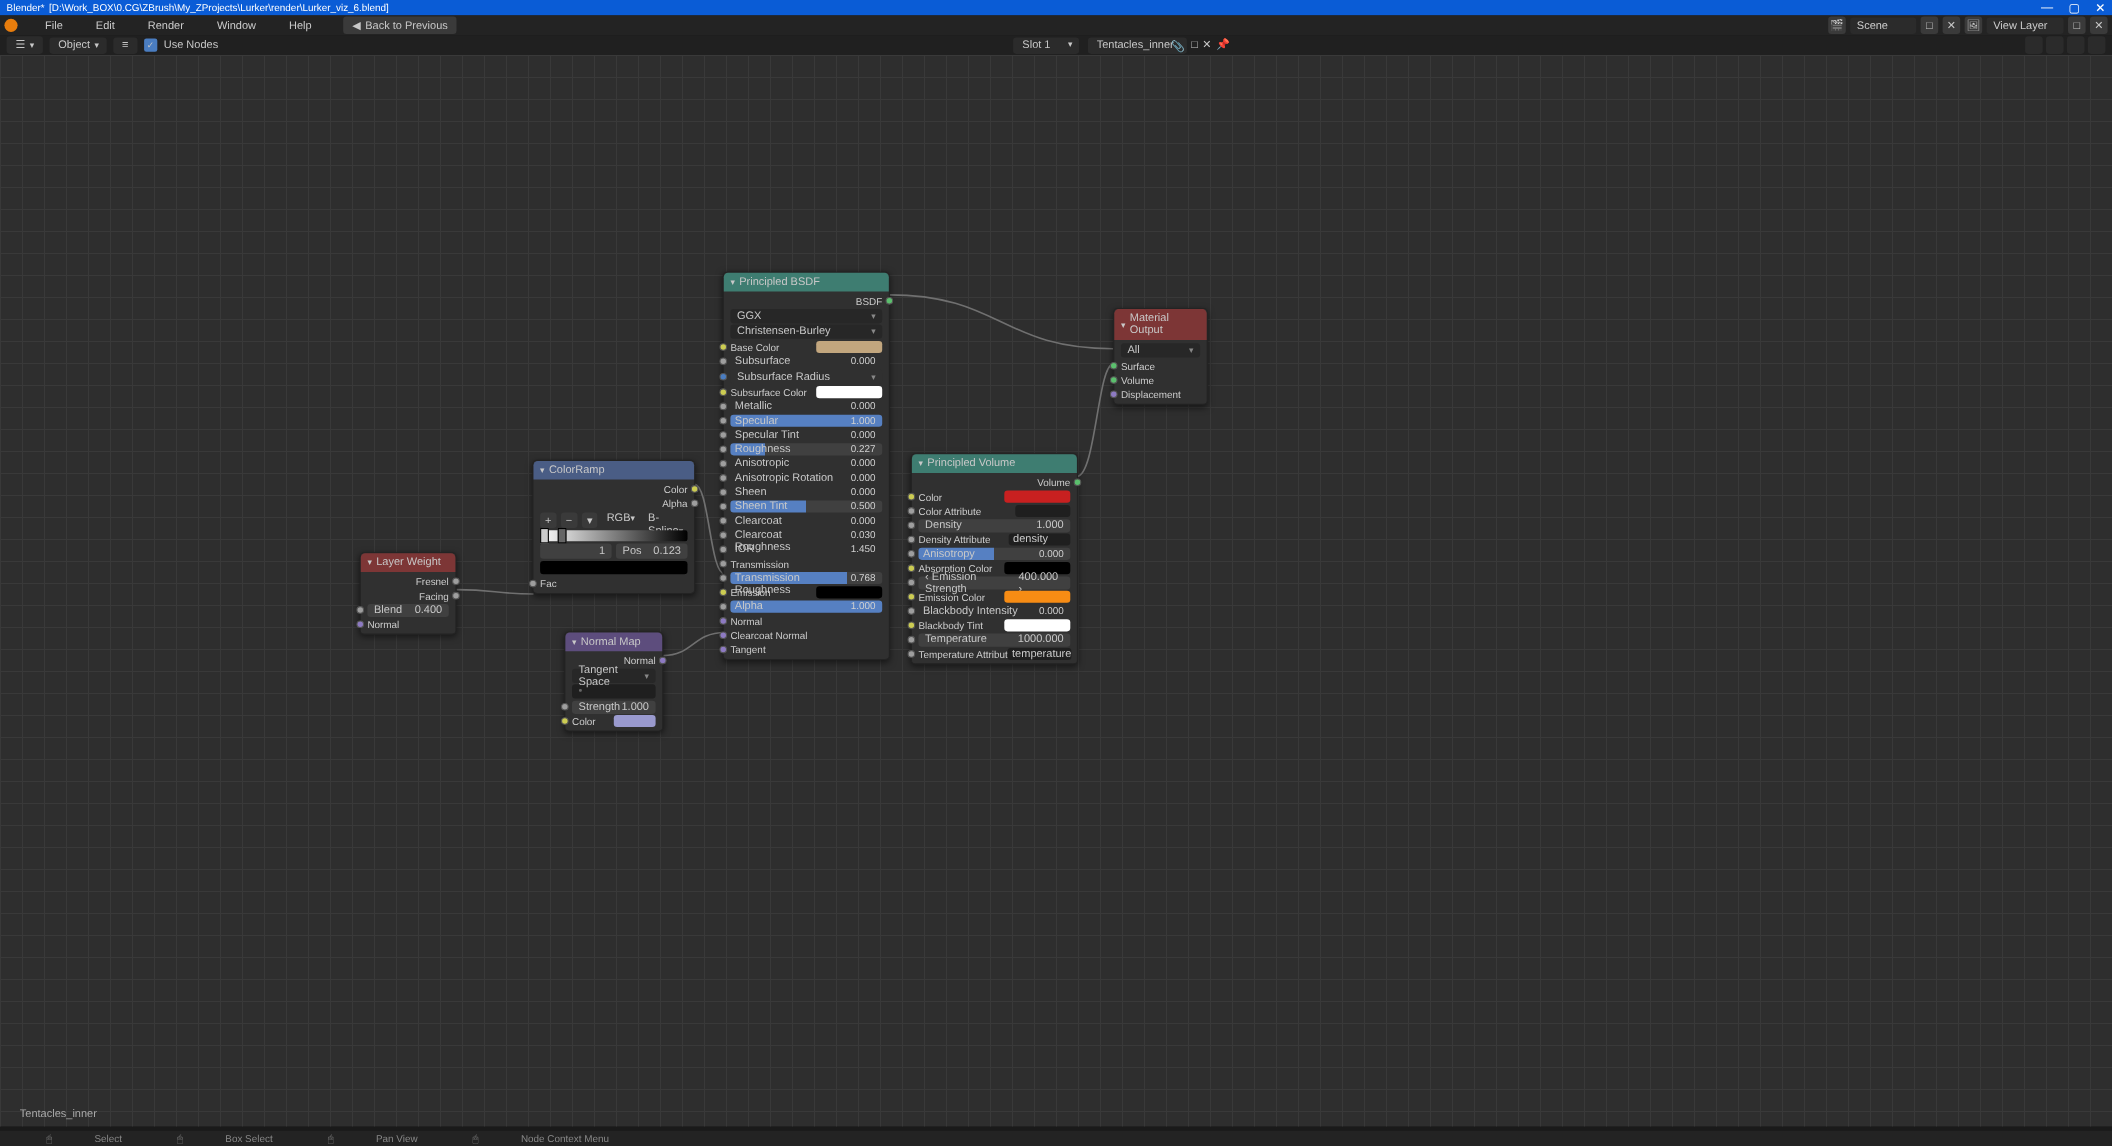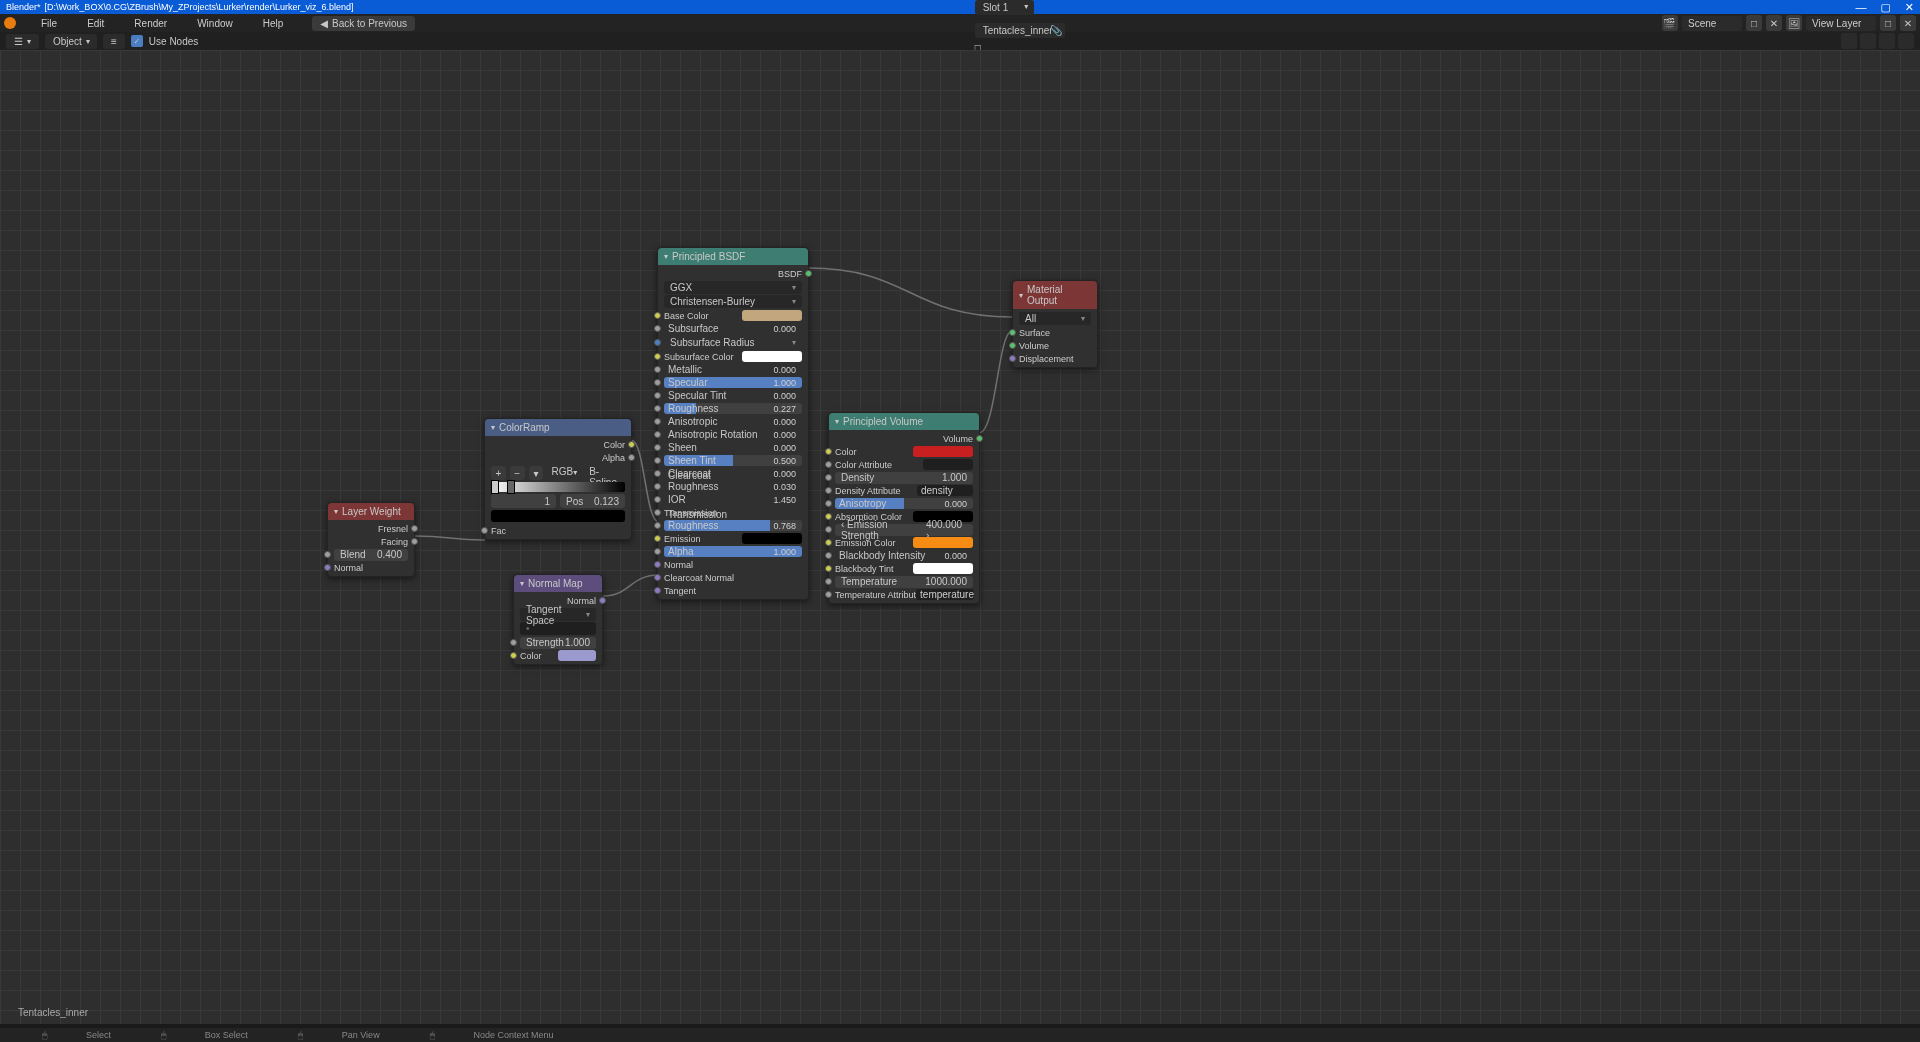--- a/index.html
+++ b/index.html
@@ -15,21 +15,21 @@
     .menubar .blender-logo { width:12px; height:12px; background:#e87d0d; border-radius:50%; margin-right:2px;}
     .menubar .menu-item { padding:2px 7px; color:#ccc; cursor:pointer; }
     .menubar .back-btn { background:#3a3a3a; padding:2px 8px; border-radius:3px; margin-left:6px; display:flex; align-items:center; gap:4px;}
     .menubar .right { margin-left:auto; display:flex; align-items:center; gap:4px;}
     .menubar .scene-input { background:#2b2b2b; border:none; padding:2px 6px; width:60px; color:#ccc; border-radius:3px; }
     .menubar .sq { width:16px; height:16px; background:#3a3a3a; border-radius:3px; display:flex; align-items:center; justify-content:center; }
     
     .toolbar { height:18px; background:#202020; display:flex; align-items:center; padding:0 6px; gap:6px; }
     .toolbar .dd { background:#2b2b2b; padding:2px 8px; border-radius:3px; display:flex; align-items:center; gap:4px; }
     .toolbar .check { width:12px; height:12px; background:#4a7dc1; border-radius:2px; display:flex; align-items:center; justify-content:center; font-size:8px;}
-    .toolbar .center { margin-left:auto; display:flex; align-items:flex-start; gap:4px;flex-direction:column;}
+    .toolbar .center { margin-left:auto; display:flex; align-items:center; gap:4px;}
     .toolbar .slot-dd { background:#2b2b2b; padding:2px 26px 2px 8px; border-radius:3px; position:relative; }
     .toolbar .mat-input { background:#2b2b2b; padding:2px 30px 2px 8px; border-radius:3px; position:relative; width:90px; }
     .toolbar .mat-input .icons { position:absolute; right:2px; top:2px; display:flex; gap:2px; }
     .toolbar .right-icons { margin-left:auto; display:flex; gap:3px;}
     .toolbar .icon-btn { width:16px; height:16px; background:#2b2b2b; border-radius:3px;}
     
     .canvas { position:absolute; top:50px; left:0; right:0; bottom:18px;
       background-color:#2e2e2e;
       background-image:linear-gradient(#393939 1px,transparent 1px),linear-gradient(90deg,#393939 1px,transparent 1px);
       background-size:20px 20px;
@@ -45,21 +45,21 @@
     .hdr-red    { background:#7d3636;}
     .hdr-teal   { background:#3e7d71;}
     .hdr-blue   { background:#4a5d85;}
     .hdr-purple { background:#5d4d7d;}
     .node-body { padding:2px 0;}
     .row { height:13px; display:flex; align-items:center; padding:0 6px; position:relative; margin:0 0;}
     .row.out { justify-content:flex-end; }
     .row .label { flex:1; color:#ccc; font-size:9px; white-space:nowrap;}
     .row .val { color:#d0d0d0; font-size:9px; padding-right:2px; min-width:34px; text-align:right;}
     .row.hl .field { background:#5680c2; border-radius:3px;}
-    .row .field { display:flex; align-items:flex-end; justify-content:space-between; flex:1; height:11px; padding:0 4px;}
+    .row .field { display:flex; align-items:flex-start; justify-content:space-between; flex:1; height:11px; padding:0 4px;}
     .row .color-swatch { height:11px; flex:0 0 60px; border-radius:3px; margin-left:auto;}
     .sock { width:7px; height:7px; border-radius:50%; position:absolute; top:3px; }
     .sock.in { left:-4px;}
     .sock.out { right:-4px;}
     .sock-grey   { background:#9e9e9e; border:1px solid #555;}
     .sock-yellow { background:#cccc52; border:1px solid #555;}
     .sock-blue   { background:#4a7dc1; border:1px solid #555;}
     .sock-purple { background:#8d7ac2; border:1px solid #555;}
     .sock-green  { background:#5bbf6d; border:1px solid #555;}
     .dd-row { margin:1px 6px; height:13px; background:#272727; border-radius:3px; display:flex; align-items:center; padding:0 6px; justify-content:space-between; position:relative;}

